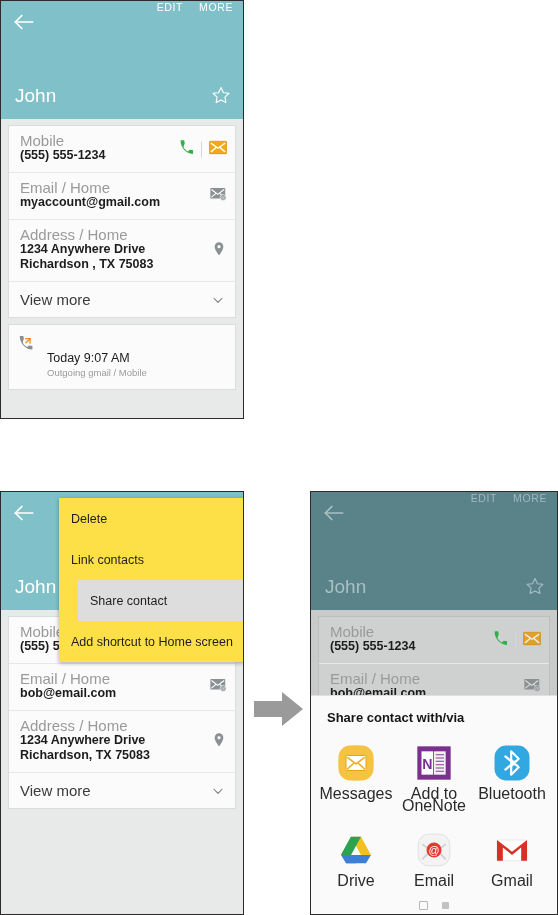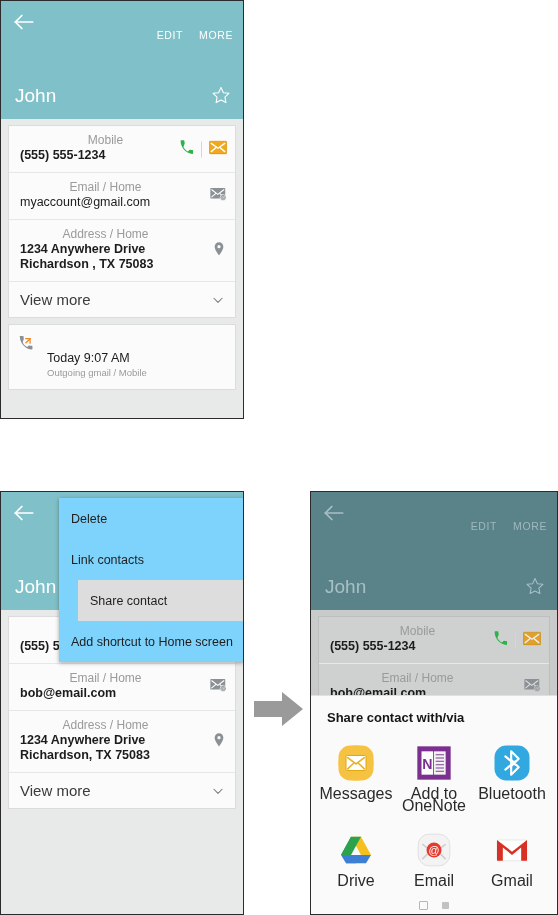--- a/index.html
+++ b/index.html
@@ -40,21 +40,21 @@
   }
   .appbar.dimmed { background: #5a8289; }
 
   .ab-back {
     position: absolute;
     left: 10px; top: 8px;
     width: 26px; height: 26px;
   }
   .ab-actions {
     position: absolute;
-    right: 10px; top: 28px;
+    right: 10px; top: 0;
     display: flex;
     gap: 16px;
     font-size: 10.5px;
     letter-spacing: 0.6px;
     color: #ffffff;
     text-align: center;
   }
   .appbar.dimmed .ab-actions { color: #9fb9bd; }
 
   .ab-name {
@@ -89,31 +89,30 @@
   .body.dimmed .card { background: #cfd1d1; border-color: #bdbfbf; }
 
   .row {
     position: relative;
     padding: 8px 44px 9px 11px;
     border-bottom: 1px solid #e7e7e7;
   }
   .row:last-child { border-bottom: none; }
 
   .row-label {
-    font-size: 12px;
+    font-size: 15px;
     color: #9a9a9a;
     line-height: 13px;
     margin-bottom: 1px;
-    text-align: center;
   }
   .row-value {
     font-size: 12.5px;
     color: #1c1c1c;
     line-height: 15px;
-    font-weight: 400;
+    font-weight: 700;
   }
   .row-value.bold { font-weight: 700; }
 
   .row-icons {
     position: absolute;
     right: 8px;
     top: 50%;
     transform: translateY(-50%);
     display: flex;
     align-items: center;
@@ -146,21 +145,21 @@
     width: 19px; height: 19px;
   }
   .cl-title { font-size: 12.5px; color: #1c1c1c; line-height: 16px; margin-top: 16px; }
   .cl-sub   { font-size: 9.5px; color: #9a9a9a; line-height: 13px; }
 
   
   .popmenu {
     position: absolute;
     left: 58px; top: 6px;
     width: 185px;
-    background: #7dd3fc;
+    background: #fde047;
     box-shadow: 0 1px 4px rgba(0,0,0,.35);
     z-index: 30;
   }
   .popmenu-item {
     padding: 14px 10px 13px 12px;
     font-size: 12.5px;
     color: #1e1e1e;
     white-space: nowrap;
   }
   .popmenu-item.selected { background: #dddddd; margin-left: 19px; }

